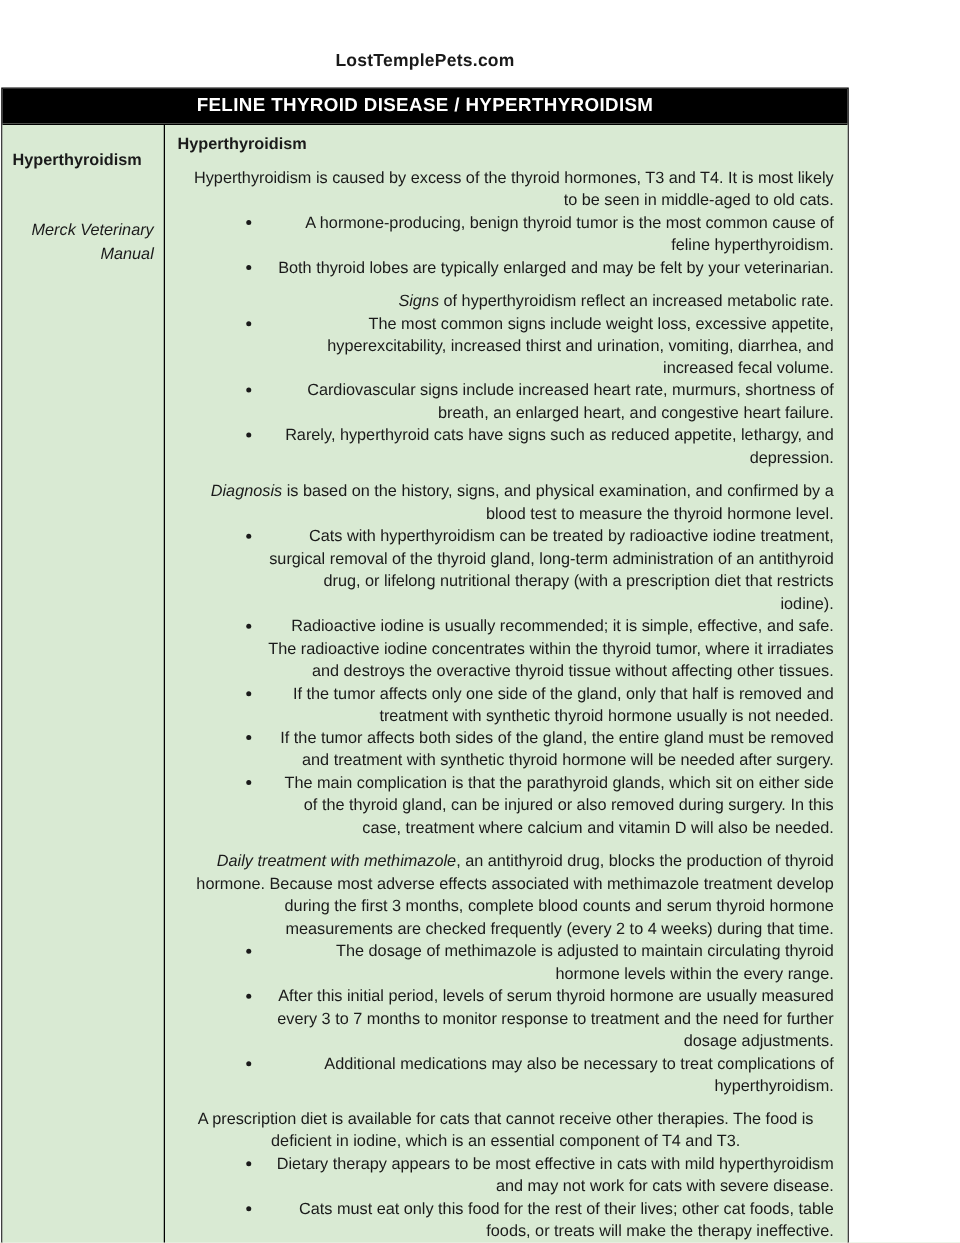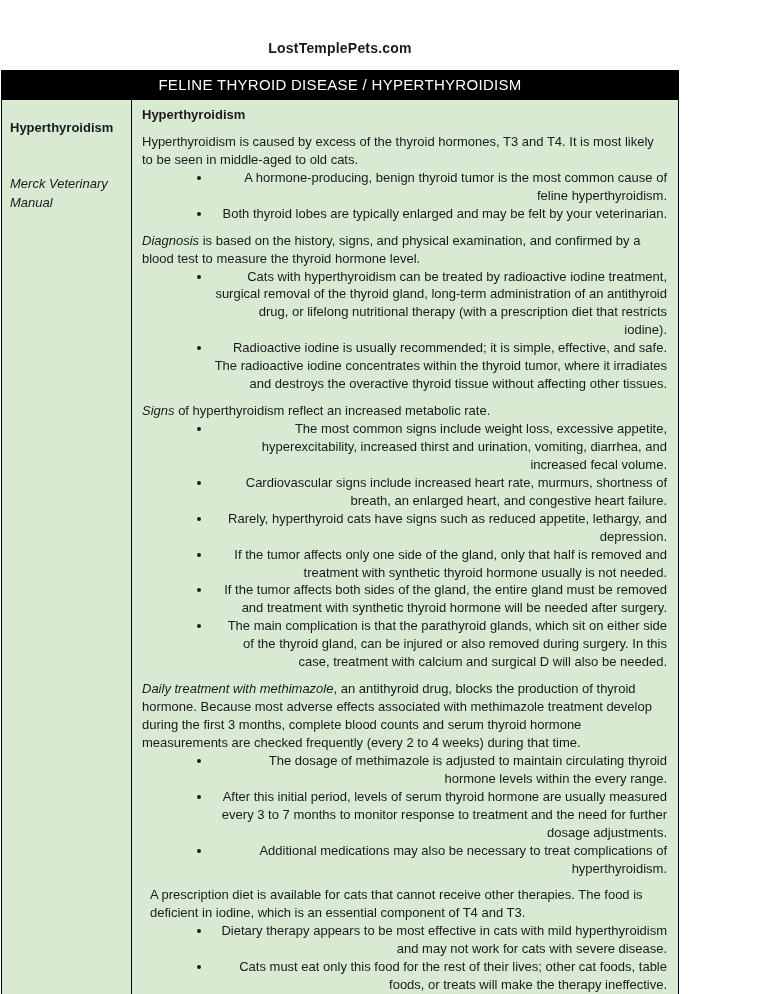--- a/index.html
+++ b/index.html
@@ -22,51 +22,51 @@
 
   .doc-table {
     width: 678px;
     margin: 14px auto 0 auto;
     border: 1.5px solid #000000;
   }
   .title-bar {
     background: var(--title-bg, #000000);
     color: var(--title-fg, #ffffff);
     text-align: center;
-    font-weight: normal;
+    font-weight: bold;
     font-size: 15px;
     letter-spacing: 0.3px;
     padding: 5px 0 6px 0;
   }
   .body-row {
     display: flex;
     background: var(--cell-bg, #d9ead3);
     border-top: 1.5px solid #000000;
     min-height: 843px;
   }
   .sidebar-cell {
     width: 130px;
     flex: 0 0 130px;
     border-right: 1.5px solid #000000;
     padding: 16px 8px 10px 8px;
     font-size: 13px;
   }
   .sidebar-heading { font-weight: bold; margin-top: 4px; }
-  .sidebar-source { font-style: italic; margin-top: 40px; line-height: 1.45; }
+  .sidebar-source { font-style: italic; margin-top: 40px; line-height: 1.45; text-align: right; }
 
   .content-cell {
     flex: 1 1 auto;
     padding: 4px 11px 10px 10px;
     font-size: 13px;
     line-height: 1.38;
   }
   .content-heading { font-weight: bold; font-size: 13px; margin: 2px 0 0 0; }
 
-  .para { margin: 9px 0 0 0; }
-  .para.center { text-align: left; padding: 0 8px; }
+  .para { margin: 9px 0 0 0; text-align: right; }
+  .para.center { text-align: center; padding: 0 8px; }
   .para em { font-style: italic; }
   .bullets {
     list-style: disc;
     margin: 0;
     padding-left: 70px;
   }
   .bullets li { padding-left: 2px; text-align: right; }
 </style>
 </head>
 <body>
@@ -89,39 +89,39 @@
         <div class="content-heading">Hyperthyroidism</div>
         <div>
             <div>
               <p class="para">Hyperthyroidism is caused by excess of the thyroid hormones, T3 and T4. It is most likely to be seen in middle-aged to old cats.</p>
               <ul class="bullets">
                 <li>A hormone-producing, benign thyroid tumor is the most common cause of feline hyperthyroidism.</li>
                 <li>Both thyroid lobes are typically enlarged and may be felt by your veterinarian.</li>
               </ul>
             </div>
             <div>
-              <p class="para"><em>Diagnosis</em> is based on the history, signs, and physical examination, and confirmed by a blood test to measure the thyroid hormone level.</p>
-              <ul class="bullets">
-                <li>Cats with hyperthyroidism can be treated by radioactive iodine treatment, surgical removal of the thyroid gland, long-term administration of an antithyroid drug, or lifelong nutritional therapy (with a prescription diet that restricts iodine).</li>
-                <li>Radioactive iodine is usually recommended; it is simple, effective, and safe. The radioactive iodine concentrates within the thyroid tumor, where it irradiates and destroys the overactive thyroid tissue without affecting other tissues.</li>
-              </ul>
-            </div>
-            <div>
               <p class="para"><em>Signs</em> of hyperthyroidism reflect an increased metabolic rate.</p>
               <ul class="bullets">
                 <li>The most common signs include weight loss, excessive appetite, hyperexcitability, increased thirst and urination, vomiting, diarrhea, and increased fecal volume.</li>
                 <li>Cardiovascular signs include increased heart rate, murmurs, shortness of breath, an enlarged heart, and congestive heart failure.</li>
                 <li>Rarely, hyperthyroid cats have signs such as reduced appetite, lethargy, and depression.</li>
               </ul>
             </div>
             <div>
+              <p class="para"><em>Diagnosis</em> is based on the history, signs, and physical examination, and confirmed by a blood test to measure the thyroid hormone level.</p>
+              <ul class="bullets">
+                <li>Cats with hyperthyroidism can be treated by radioactive iodine treatment, surgical removal of the thyroid gland, long-term administration of an antithyroid drug, or lifelong nutritional therapy (with a prescription diet that restricts iodine).</li>
+                <li>Radioactive iodine is usually recommended; it is simple, effective, and safe. The radioactive iodine concentrates within the thyroid tumor, where it irradiates and destroys the overactive thyroid tissue without affecting other tissues.</li>
+              </ul>
+            </div>
+            <div>
               <ul class="bullets">
                 <li>If the tumor affects only one side of the gland, only that half is removed and treatment with synthetic thyroid hormone usually is not needed.</li>
                 <li>If the tumor affects both sides of the gland, the entire gland must be removed and treatment with synthetic thyroid hormone will be needed after surgery.</li>
-                <li>The main complication is that the parathyroid glands, which sit on either side of the thyroid gland, can be injured or also removed during surgery. In this case, treatment with calcium and surgical D will also be needed.</li>
+                <li>The main complication is that the parathyroid glands, which sit on either side of the thyroid gland, can be injured or also removed during surgery. In this case, treatment where calcium and vitamin D will also be needed.</li>
               </ul>
             </div>
             <div>
               <p class="para"><em>Daily treatment with methimazole</em>, an antithyroid drug, blocks the production of thyroid hormone. Because most adverse effects associated with methimazole treatment develop during the first 3 months, complete blood counts and serum thyroid hormone measurements are checked frequently (every 2 to 4 weeks) during that time.</p>
               <ul class="bullets">
                 <li>The dosage of methimazole is adjusted to maintain circulating thyroid hormone levels within the every range.</li>
                 <li>After this initial period, levels of serum thyroid hormone are usually measured every 3 to 7 months to monitor response to treatment and the need for further dosage adjustments.</li>
                 <li>Additional medications may also be necessary to treat complications of hyperthyroidism.</li>
               </ul>
             </div>

